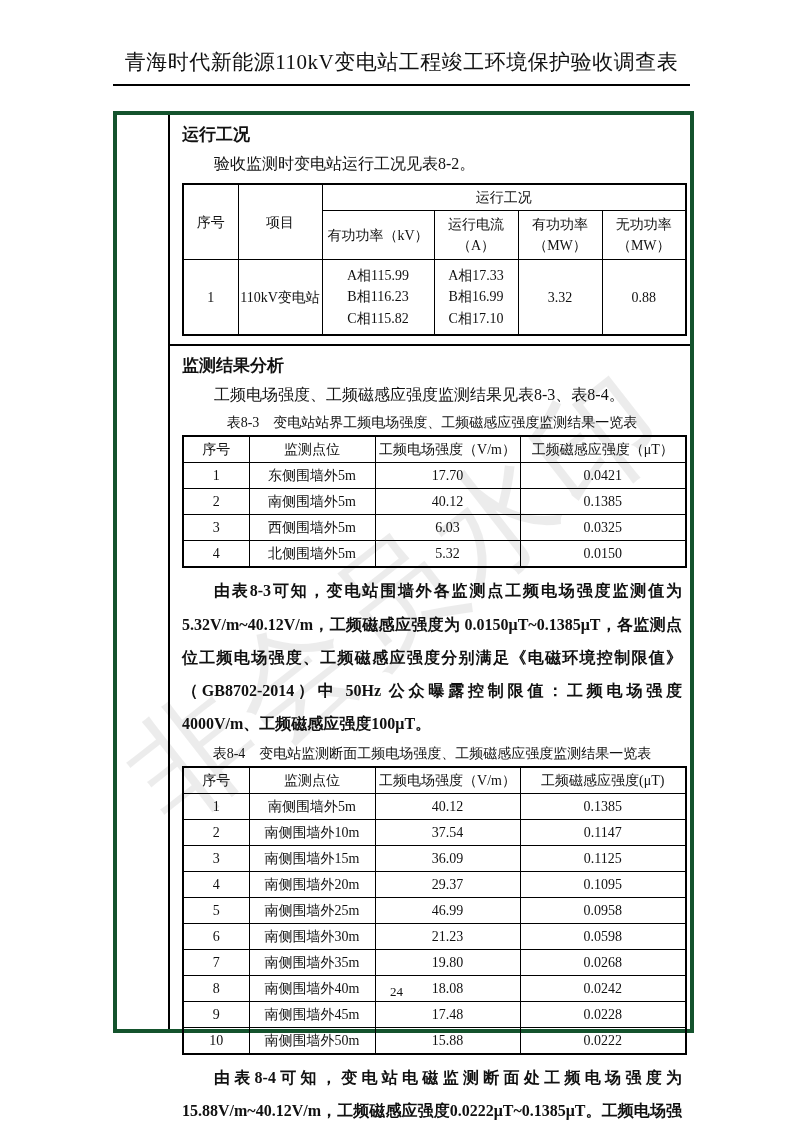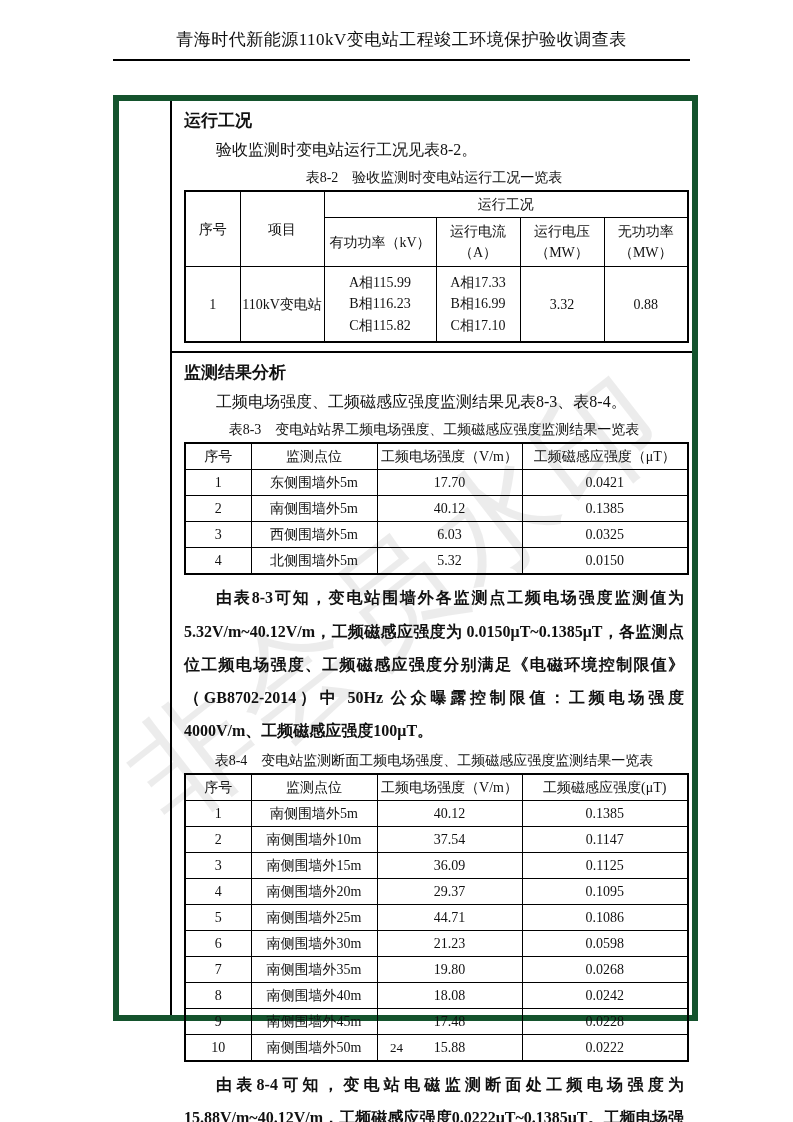--- a/index.html
+++ b/index.html
@@ -9,27 +9,27 @@
     overflow:hidden;
   }
   .watermark{
     position:absolute;left:398px;top:598px;z-index:0;
     transform:translate(-50%,-50%) rotate(-38deg);
     font-size:122px;letter-spacing:6px;white-space:nowrap;
     color:#000;opacity:0.07;font-family:"Liberation Sans","DejaVu Sans",sans-serif;
     pointer-events:none;
   }
   .page-header{
-    position:absolute;left:113px;top:28px;width:577px;z-index:1;
-    text-align:center;font-size:17px;letter-spacing:0.5px;
+    position:absolute;left:113px;top:48px;width:577px;z-index:1;
+    text-align:center;font-size:21px;letter-spacing:0.5px;
     padding-bottom:8px;border-bottom:2px solid #000;
   }
   .doc-box{
-    position:absolute;left:113px;top:95px;width:573px;height:914px;z-index:1;
-    border:6px solid #14532d;display:flex;background:transparent;
+    position:absolute;left:113px;top:111px;width:573px;height:914px;z-index:1;
+    border:4px solid #14532d;display:flex;background:transparent;
   }
   .left-col{width:51px;border-right:2px solid #000;}
   .content-col{flex:1;display:flex;flex-direction:column;min-width:0;}
   .section{padding:6px 8px 2px 12px;}
   .sec-1{border-bottom:2px solid #000;}
   .sec-2{flex:1;}
   .section-title{
     font-family:"Liberation Sans","DejaVu Sans",sans-serif;
     font-weight:bold;font-size:17px;margin:2px 0 4px 0;
   }
@@ -43,61 +43,60 @@
   .t82 .h-group{height:22px;}
   .t82 .h-sub td{height:44px;}
   .t82 .d-row td{height:70px;}
   .t34{width:503px;}
   .t34 td{height:20px;}
   .para{
     font-size:16px;line-height:2.08;text-align:justify;
     text-indent:2em;margin:2px 0 4px 0;font-weight:bold;
   }
   .page-number{
-    position:absolute;left:0;top:1040px;width:793px;z-index:1;
+    position:absolute;left:0;top:984px;width:793px;z-index:1;
     text-align:center;font-size:13px;
   }
   .lines div{line-height:1.55;font-family:Liberation Serif, serif;}
 </style>
 </head>
 <body>
 
 <div class="watermark">非会员水印</div>
 
 <div class="page-header">
   <span>青海时代新能源110kV变电站工程竣工环境保护验收调查表</span>
 </div>
 
 <div class="doc-box">
   <div class="left-col"></div>
   <div class="content-col">
 
     <div class="section sec-1">
       <div class="section-title">运行工况</div>
       <div class="intro">验收监测时变电站运行工况见表8-2。</div>
-      <div class="tbl-caption">表8-2　验收监测时变电站运行工况一览表</div>
       <table class="t82">
         <colgroup>
           <col style="width:55px">
             <col style="width:84px">
             <col style="width:112px">
           <col style="width:84px">
             <col style="width:84px">
             <col style="width:84px">
         </colgroup>
         <tbody>
             <tr class="h-group">
           <td rowspan="2">序号</td>
           <td rowspan="2">项目</td>
           <td colspan="4">运行工况</td>
         </tr>
         <tr class="h-sub">
           <td>有功功率（kV）</td>
           <td>运行电流（A）</td>
-          <td>运行电压（MW）</td>
+          <td>有功功率（MW）</td>
           <td>无功功率（MW）</td>
         </tr>
         <tr class="d-row">
           <td>1</td>
           <td>110kV变电站</td>
           <td class="lines">
                 <div>A相115.99</div>
                 <div>B相116.23</div>
                 <div>C相115.82</div>
               </td>
@@ -200,22 +199,22 @@
             </tr>
             <tr>
               <td>4</td>
               <td>南侧围墙外20m</td>
               <td>29.37</td>
               <td>0.1095</td>
             </tr>
             <tr>
               <td>5</td>
               <td>南侧围墙外25m</td>
-              <td>44.71</td>
-              <td>0.1086</td>
+              <td>46.99</td>
+              <td>0.0958</td>
             </tr>
             <tr>
               <td>6</td>
               <td>南侧围墙外30m</td>
               <td>21.23</td>
               <td>0.0598</td>
             </tr>
             <tr>
               <td>7</td>
               <td>南侧围墙外35m</td>

